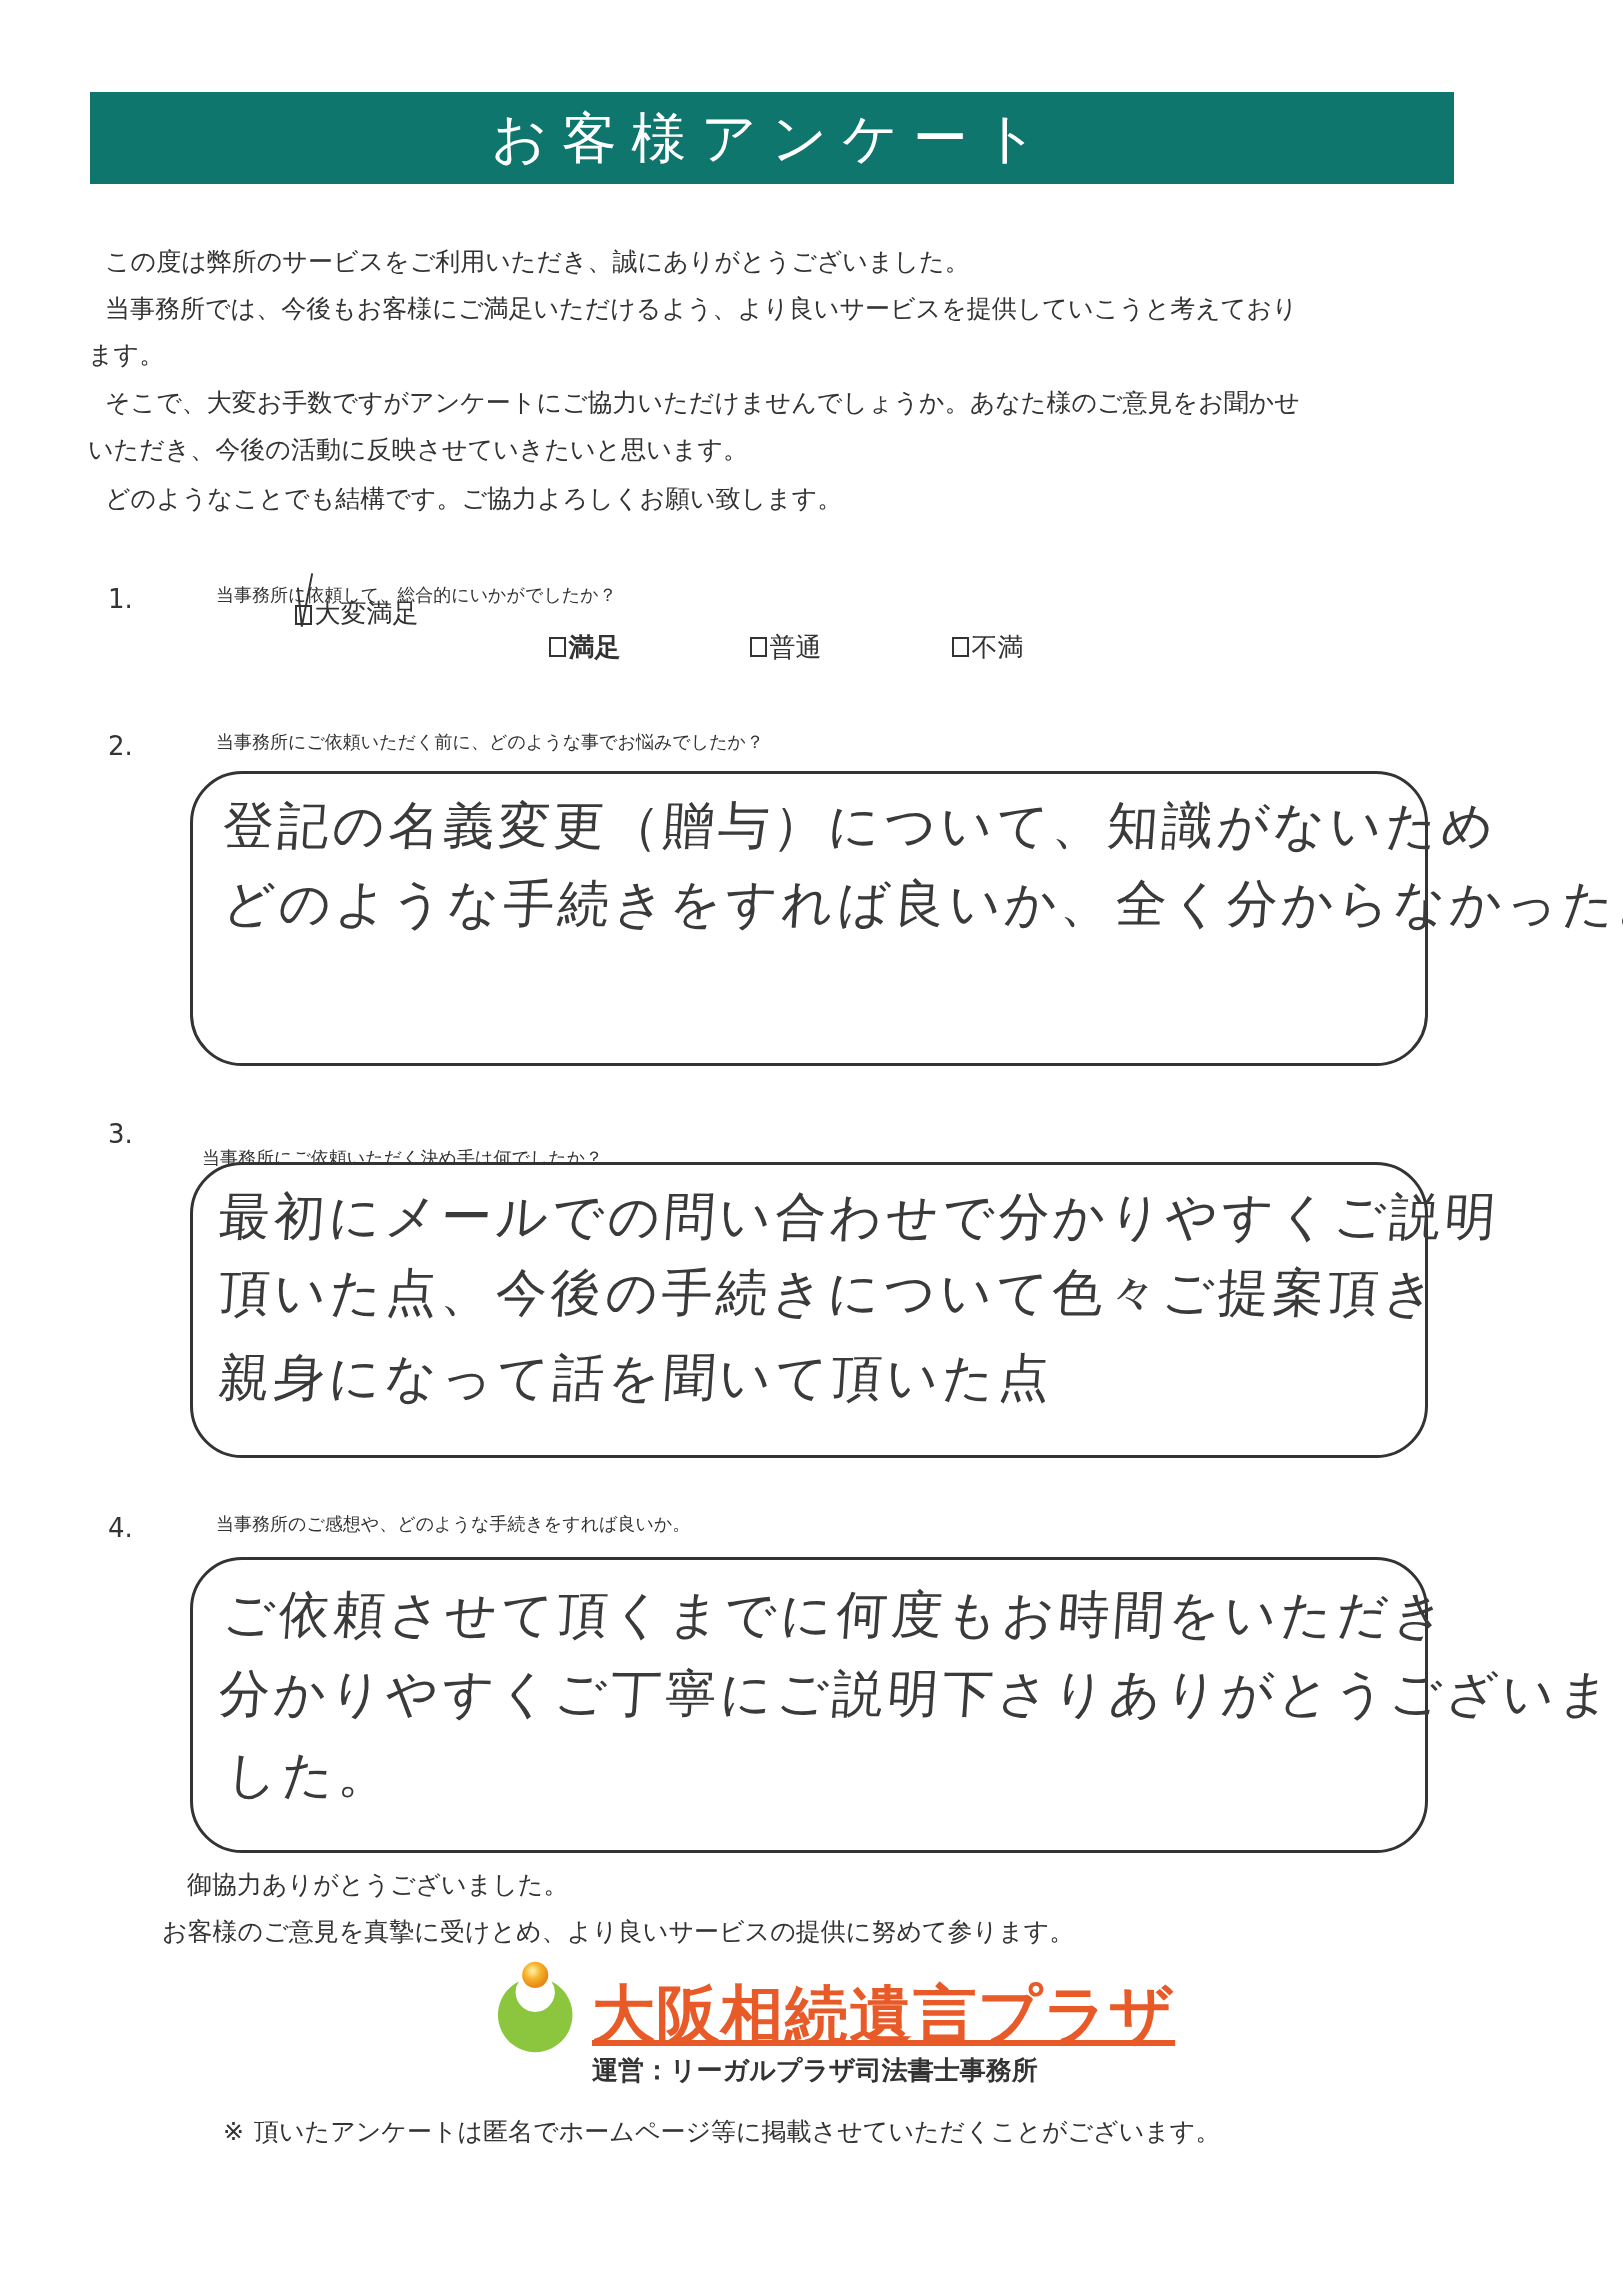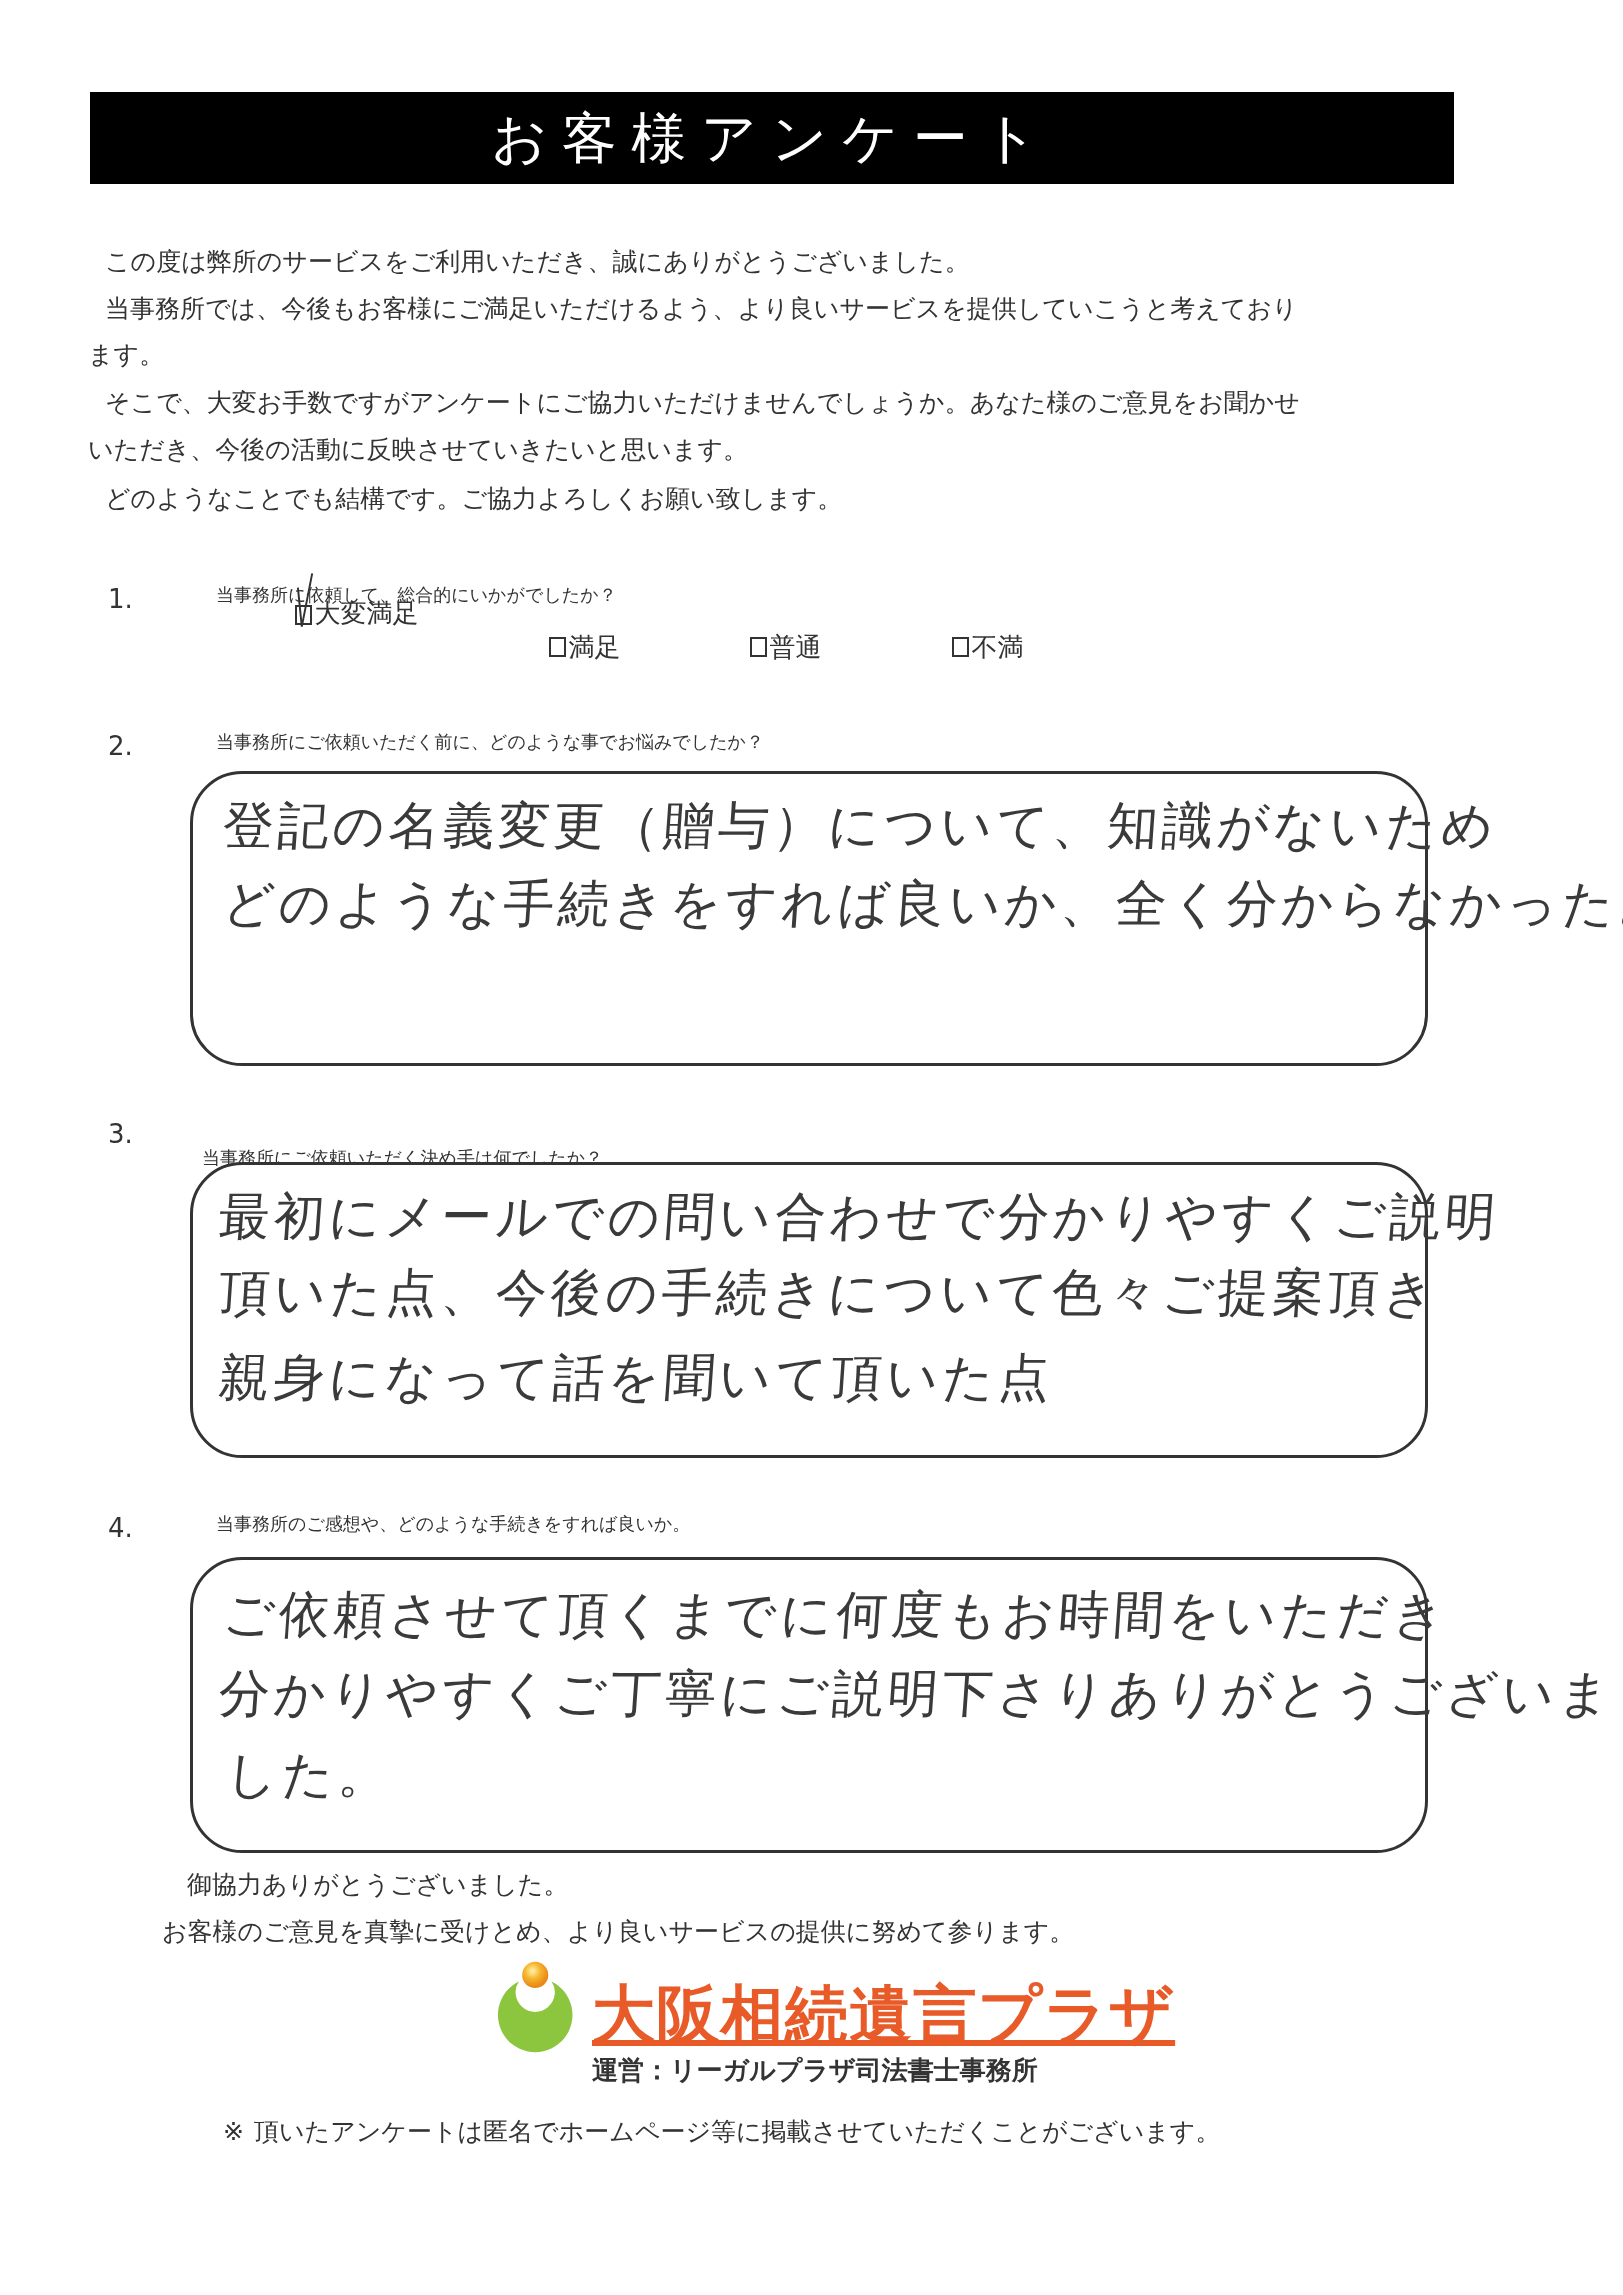--- a/index.html
+++ b/index.html
@@ -4,21 +4,21 @@
   <style>
     html, body { margin: 0; padding: 0; background: #ffffff; }
     body {
       width: 1623px; height: 2295px; position: relative; overflow: hidden;
       font-family: "DejaVu Sans", "Liberation Sans", sans-serif;
       color: #2a2a2a;
     }
     .abs { position: absolute; }
     .banner {
       left: 90px; top: 92px; width: 1364px; height: 92px;
-      background: #000000;
+      background: #0f766e;
       display: flex; align-items: center; justify-content: center;
     }
     .banner-title {
       color: #ffffff; font-size: 55px; letter-spacing: 14.4px;
       font-weight: normal; line-height: 1;
     }
     .intro-line { font-size: 25px; line-height: 1; white-space: nowrap; color: #333; }
     .q-num { font-size: 26px; color: #333; line-height: 1; }
     .q-text { font-size: 18px; color: #333; line-height: 1; white-space: nowrap; }
     .option { font-size: 26px; color: #333; line-height: 1; display: flex; align-items: center; white-space: nowrap; }
@@ -68,21 +68,21 @@
   <div class="abs q-text" style="left:216px; top:586px;">当事務所に依頼して、総合的にいかがでしたか？</div>
 
   <div class="abs option" style="left:295px; top:602px;font-family:Liberation Mono, monospace;">
     <span class="checkbox">
       <svg class="checkmark" viewBox="0 0 60 95">
         <path d="M6 30 L12 90 L28 8" stroke="#333" stroke-width="3" fill="none"></path>
       </svg>
     </span>
     <span>大変満足</span>
   </div>
-  <div class="abs option" style="left:549px; top:634px;">
+  <div class="abs option" style="left:549px; top:634px;font-weight:bold;">
     <span class="checkbox"></span>
     <span>満足</span>
   </div>
   <div class="abs option" style="left:750px; top:634px;">
     <span class="checkbox"></span>
     <span>普通</span>
   </div>
   <div class="abs option" style="left:952px; top:634px;">
     <span class="checkbox"></span>
     <span>不満</span>

